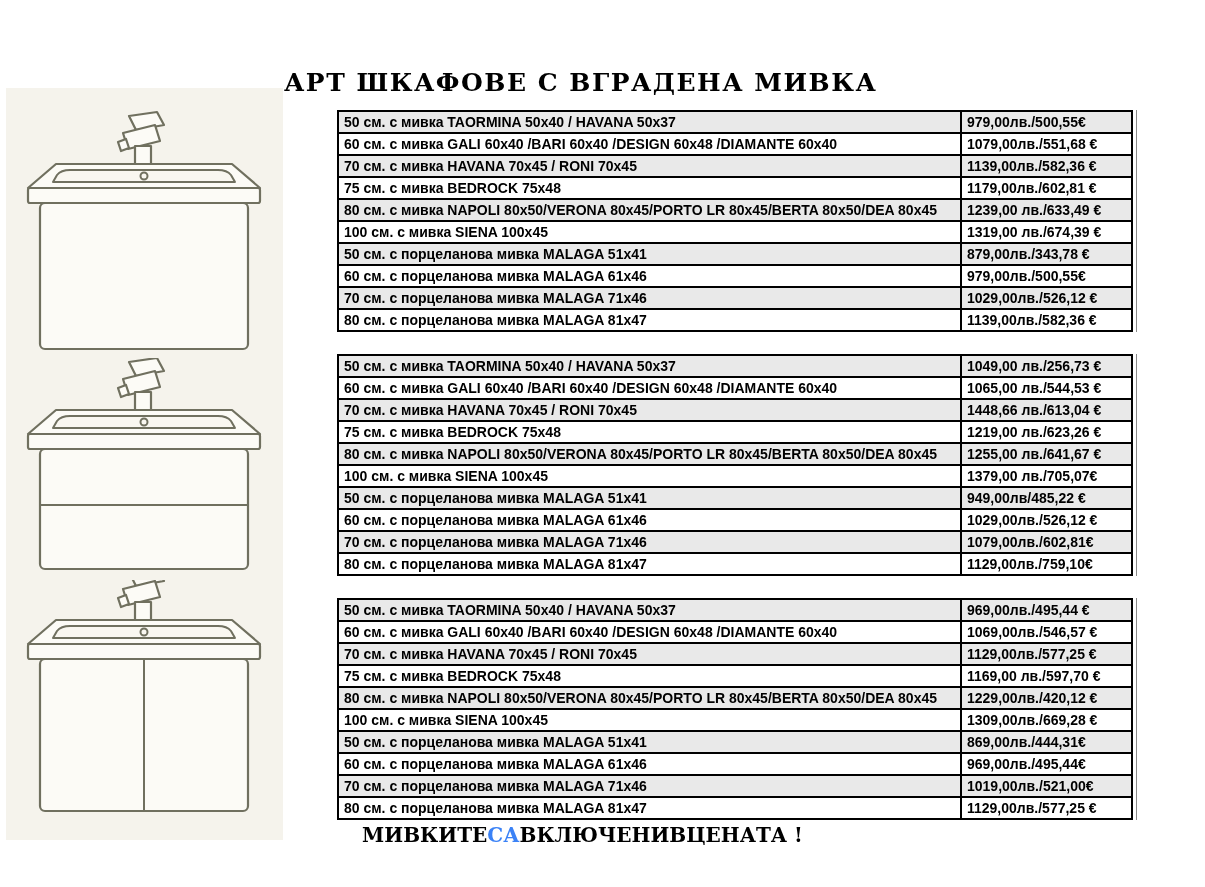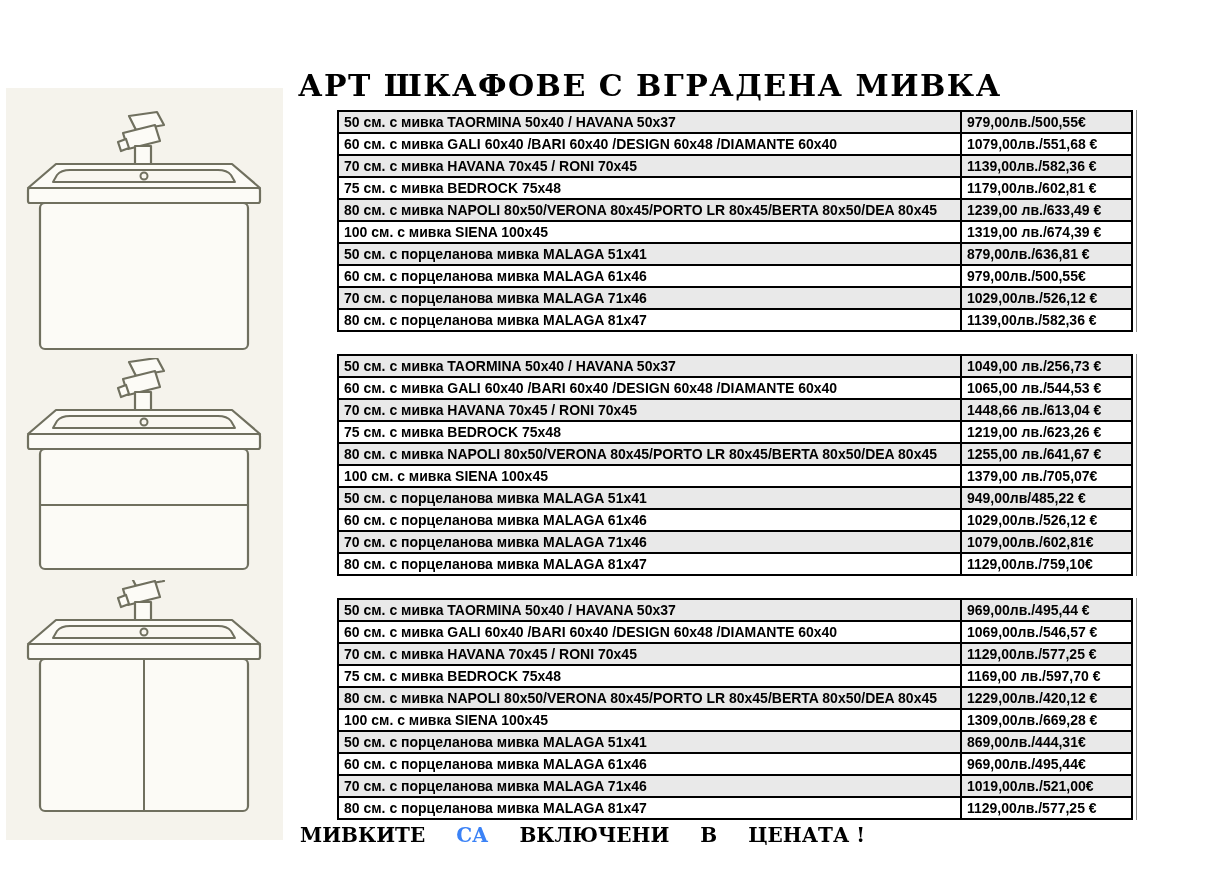--- a/index.html
+++ b/index.html
@@ -7,44 +7,44 @@
     width:1205px;height:887px;background:#ffffff;
     font-family:"Liberation Sans",sans-serif;
     position:relative;overflow:hidden;
   }
   .panel{
     position:absolute;left:6px;top:88px;width:277px;height:752px;
     background:#f5f3ec;
   }
   .panel svg{position:absolute;left:0;}
   .title{
-    position:absolute;left:298px;top:68px;
+    position:absolute;left:284px;top:68px;
     font-family:"DejaVu Serif",serif;font-weight:bold;
-    font-size:30px;letter-spacing:1.5px;color:#000;white-space:nowrap;
+    font-size:25px;letter-spacing:1.5px;color:#000;white-space:nowrap;
   }
   .tables{position:absolute;left:337px;top:110px;width:800px;}
   table.price-table{
     border-collapse:collapse;table-layout:fixed;width:794px;
     margin:0 16px 22px 0;
   }
   table.price-table td{
     border:2px solid #000;height:20px;padding:0 5px;
     font-weight:bold;font-size:14px;line-height:1;
     white-space:nowrap;overflow:hidden;color:#000;
   }
   table.price-table tr:nth-child(odd) td{background:#e9e9e9;}
   table.price-table tr:nth-child(even) td{background:#ffffff;}
   td.p{color:#ff0000;padding-right:6px;}
   .rule{position:absolute;left:1136px;width:1px;background:#8a8a8a;}
   .rule1{top:110px;height:222px;}
   .rule2{top:354px;height:222px;}
   .rule3{top:598px;height:222px;}
   .footer{
     position:absolute;left:300px;top:823px;width:565px;
-    display:flex;justify-content:space-between;
+    display:flex;justify-content:center;
     font-family:"DejaVu Serif",serif;font-weight:bold;font-size:20px;color:#000;
     white-space:nowrap;
   }
   .footer .red{color:#3b82f6;}
   .fix{stroke:#70705f;stroke-width:2.2;fill:#fcfbf6;stroke-linejoin:round;}
   .basin{stroke:#70705f;stroke-width:2;fill:#f9f7f0;stroke-linejoin:round;}
   .divline{stroke:#70705f;stroke-width:2;}
 </style>
 </head>
 <body>
@@ -132,21 +132,21 @@
       <tr>
           <td class="d">80 см. с мивка NAPOLI 80x50/VERONA 80x45/PORTO LR 80x45/BERTA 80x50/DEA 80x45</td>
           <td class="p">1239,00 лв./633,49 €</td>
         </tr>
       <tr>
           <td class="d">100 см. с мивка SIENA 100x45</td>
           <td class="p">1319,00 лв./674,39 €</td>
         </tr>
       <tr>
           <td class="d">50 см. с порцеланова мивка MALAGA 51x41</td>
-          <td class="p">879,00лв./636,81 €</td>
+          <td class="p">879,00лв./343,78 €</td>
         </tr>
       <tr>
           <td class="d">60 см. с порцеланова мивка MALAGA 61x46</td>
           <td class="p">979,00лв./500,55€</td>
         </tr>
       <tr>
           <td class="d">70 см. с порцеланова мивка MALAGA 71x46</td>
           <td class="p">1029,00лв./526,12 €</td>
         </tr>
       <tr>

